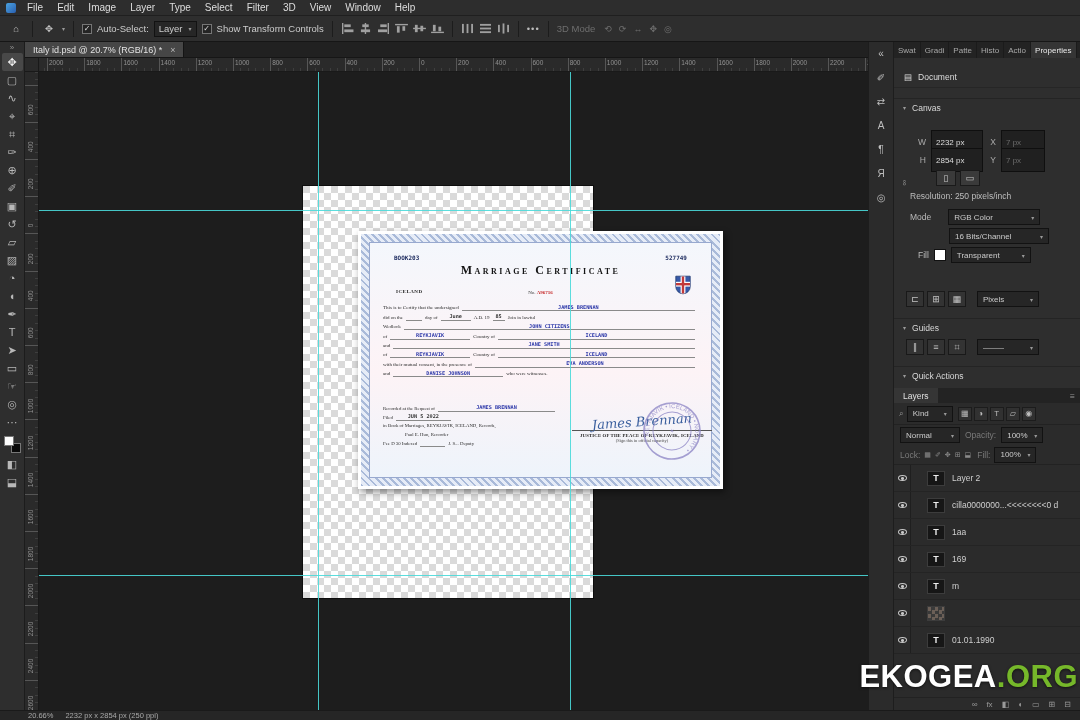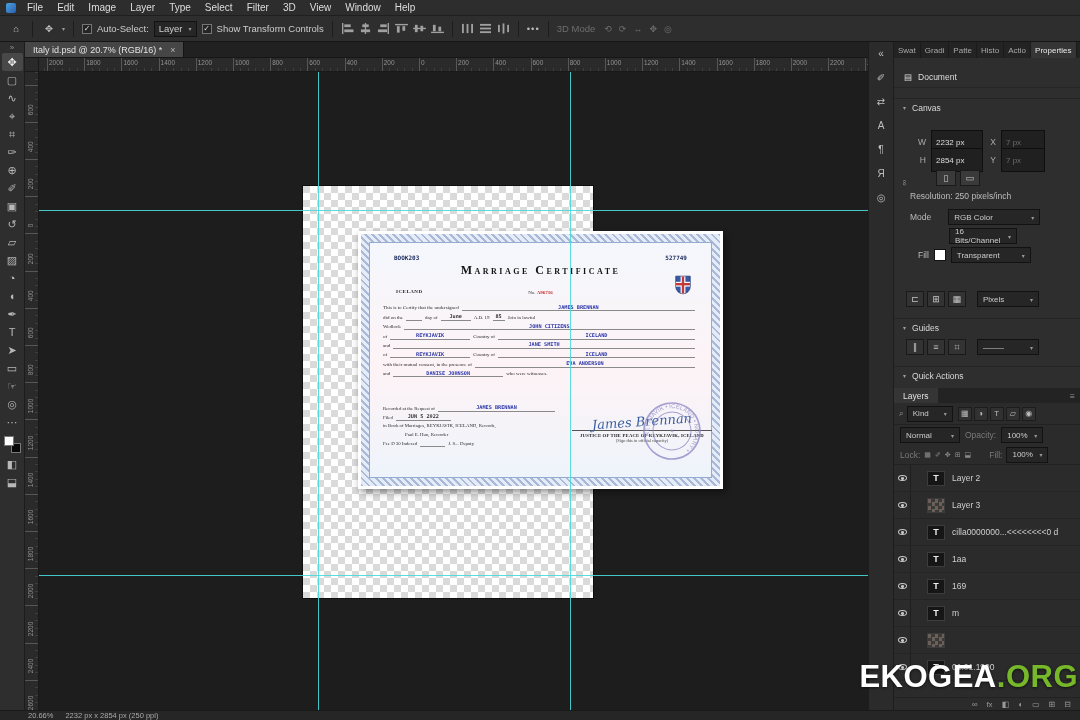--- a/index.html
+++ b/index.html
@@ -498,21 +498,21 @@
         <span>Resolution: 250 pixels/inch</span>
       </div>
       <div class="prow" style="left:16px;top:151px">
         <span>Mode</span>
         <span class="sel" style="width:92px;margin-left:12px">
           <span>RGB Color</span>
             <span class="caret">▾</span>
         </span>
       </div>
       <div class="prow" style="left:55px;top:170px">
-        <span class="sel" style="width:68px">
+        <span class="sel" style="width:100px">
           <span>16 Bits/Channel</span>
             <span class="caret">▾</span>
         </span>
       </div>
       <div class="prow" style="left:24px;top:189px">
         <span>Fill</span>
         <span class="fill-swatch"></span>
         <span class="sel" style="width:80px">
           <span>Transparent</span>
             <span class="caret">▾</span>
@@ -589,46 +589,38 @@
       <div class="lock-row">
         <span>Lock:</span>
         <span class="menu-items" style="display:flex;gap:4px">
 
         <span class="lkicon">▦</span>
             <span class="lkicon">✐</span>
             <span class="lkicon">✥</span>
             <span class="lkicon">⊞</span>
             <span class="lkicon">⬓</span>
           </span>
-        <span style="margin-left:14px">Fill:</span>
+        <span style="margin-left:2px">Fill:</span>
         <span class="sel dimtxt" style="width:42px">
           <span>100%</span>
             <span class="caret">▾</span>
         </span>
       </div>
       <div class="layer-rows">
 
 
           <div class="layer-row text">
             <span class="eye-cell">
               <span class="eye"></span>
             </span>
 
             <span class="thumb">T</span>
             <span class="layer-label">Layer 2</span>
           </div>
 
-          <div class="layer-row image">
-            <span class="eye-cell">
-              <span class="eye"></span>
-            </span>
-
-            <span class="thumb"></span>
-            <span class="layer-label">Layer 3</span>
-          </div>
 
           <div class="layer-row text">
             <span class="eye-cell">
               <span class="eye"></span>
             </span>
 
             <span class="thumb">T</span>
             <span class="layer-label">cilla0000000...&lt;&lt;&lt;&lt;&lt;&lt;&lt;&lt;0 d</span>
           </div>
 

